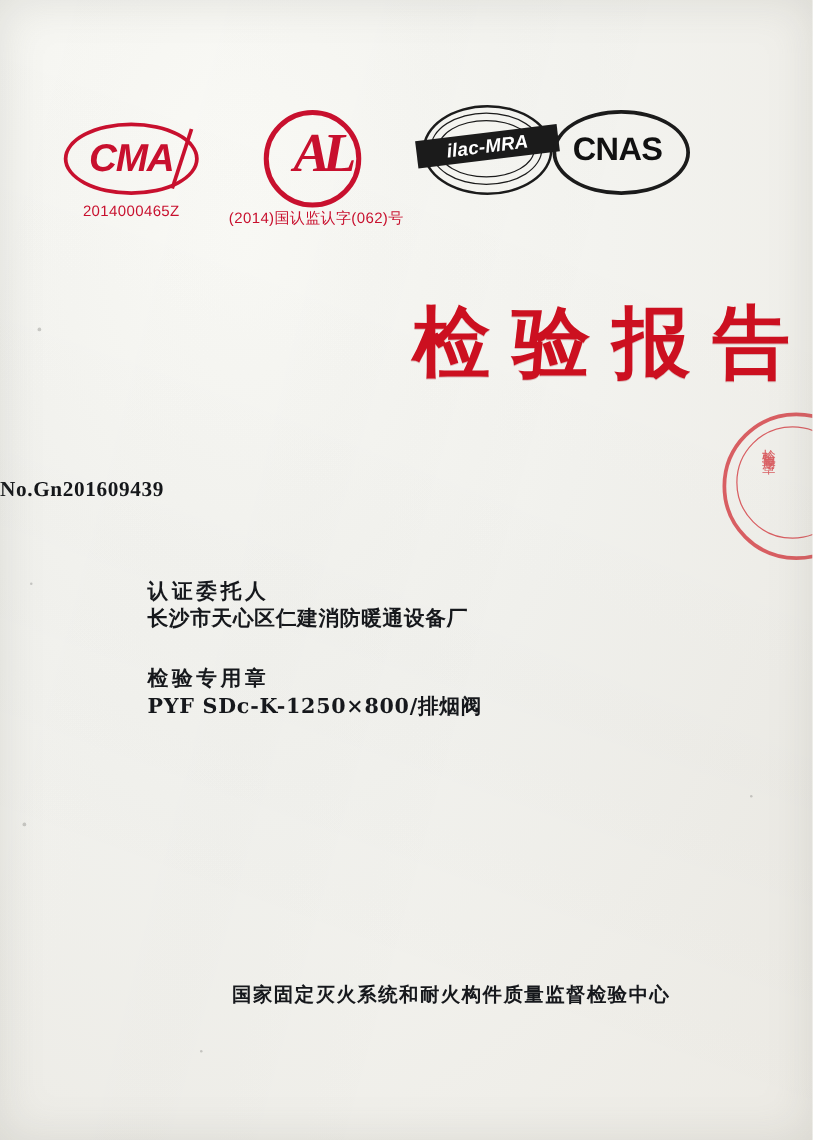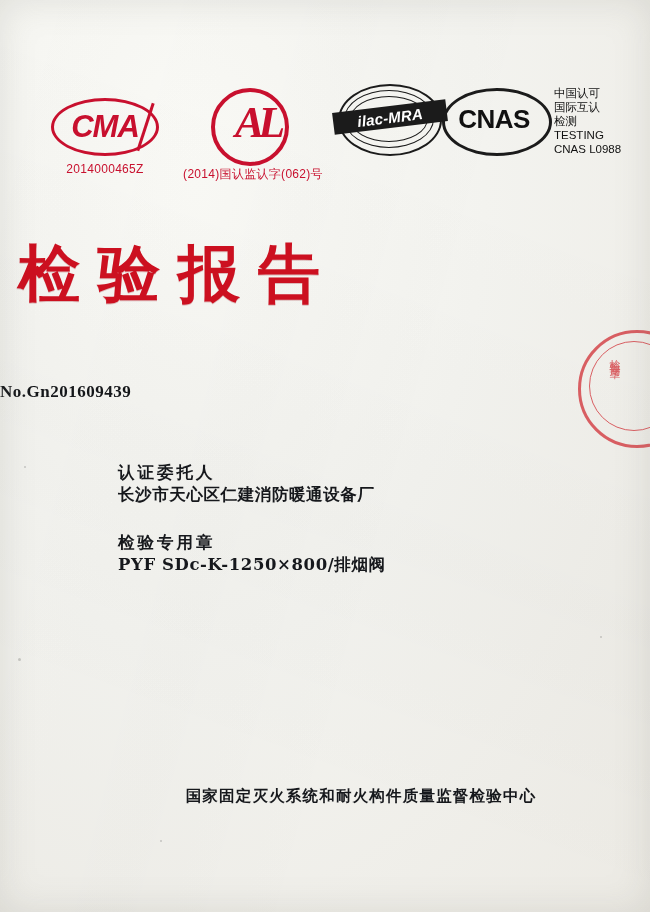--- a/index.html
+++ b/index.html
@@ -201,21 +201,21 @@
     color: #111;
     white-space: nowrap;
   }
 
   
   .doc-title {
     position: absolute;
     top: 232px;
     left: 0;
     width: 650px;
-    text-align: left;
+    text-align: right;
     font-family: "DejaVu Serif", serif;
     font-size: 62px;
     font-weight: bold;
     color: #cc1020;
     letter-spacing: 18px;
     text-indent: 18px;
     text-shadow: 0 1px 0 rgba(150,20,30,0.25);
   }
 
   
@@ -356,27 +356,20 @@
           <span>ilac-MRA</span>
         </div>
       </div>
     </div>
 
     <div class="logo logo-cnas">
       <div class="cnas-mark">
         <div class="cnas-oval"></div>
         <div class="cnas-text">CNAS</div>
       </div>
-      <div class="cnas-side">
-        <div>中国认可</div>
-        <div>国际互认</div>
-        <div>检测</div>
-        <div>TESTING</div>
-        <div>CNAS L0988</div>
-      </div>
     </div>
   </div>
 
   <div class="doc-title">检验报告</div>
 
   <div class="report-no">No.Gn201609439</div>
 
   <div class="fields">
     <div class="field-row">
       <div class="field-label">认证委托人</div>

